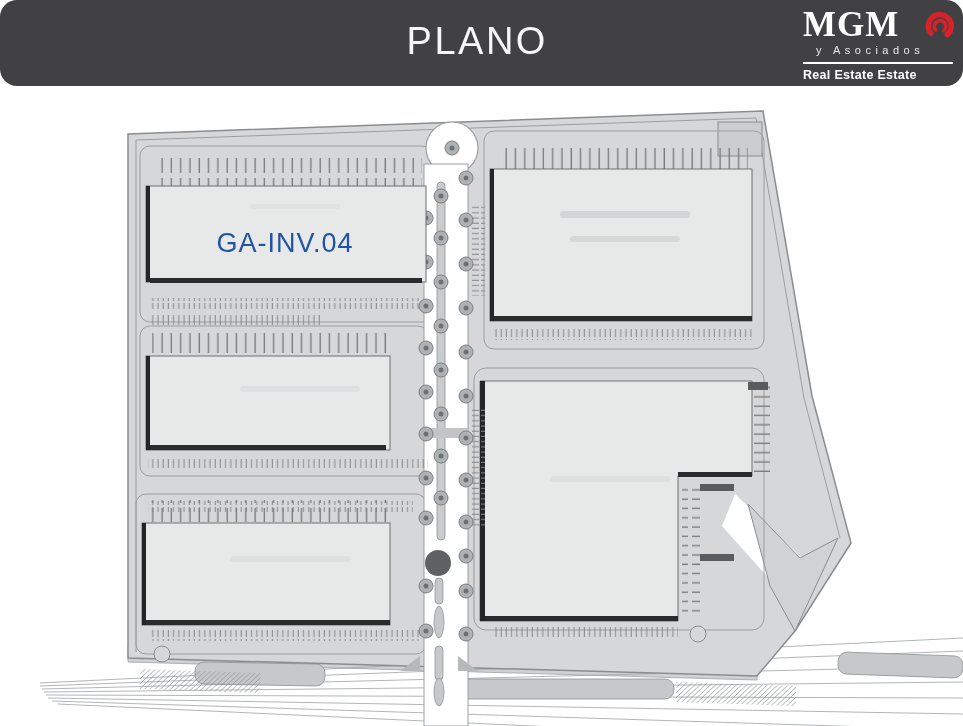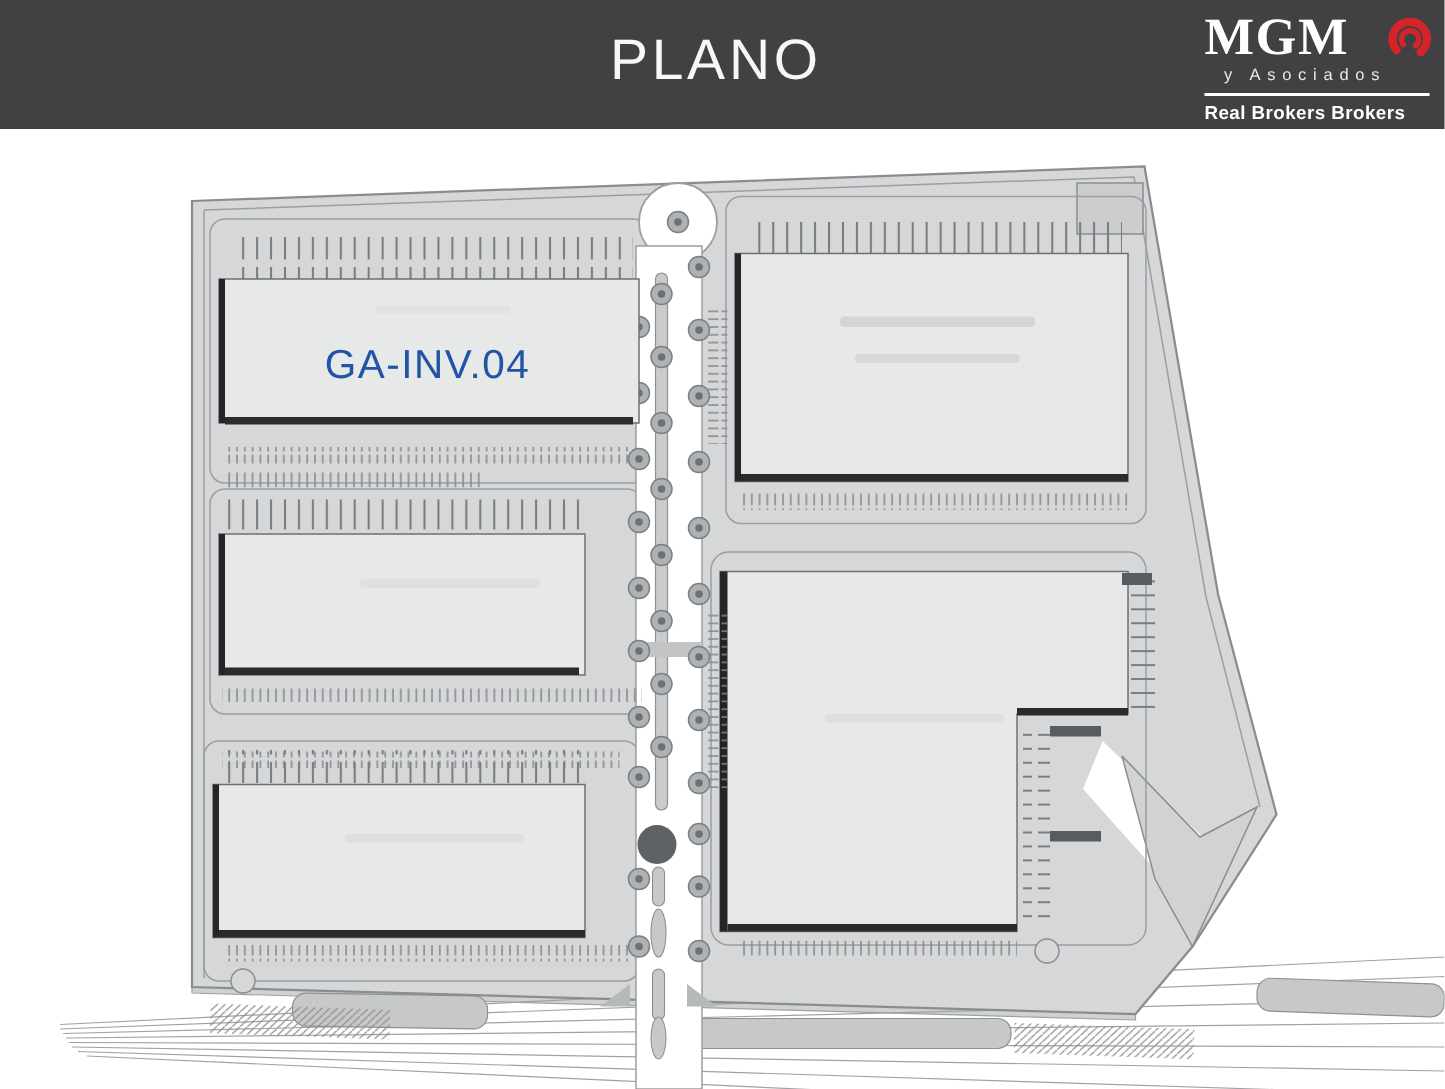--- a/index.html
+++ b/index.html
@@ -2,21 +2,21 @@
 <html><head>
 <meta charset="utf-8">
 <style>
   html,body{margin:0;padding:0;}
   body{
     width:963px;height:726px;overflow:hidden;background:#ffffff;
     font-family:"Liberation Sans", sans-serif;position:relative;
   }
   
   .header{
-    position:relative;width:963px;height:86px;background:#414143;
+    position:relative;width:963px;height:86px;background:#414143;border-radius:17px;
   }
   .page-title{
     position:absolute;left:50%;top:50%;transform:translate(-53%,-54%);
     color:#f7f7f7;font-size:38px;font-weight:300;letter-spacing:2.5px;
   }
   .logo{
     position:absolute;right:8px;top:7px;width:152px;color:#ffffff;
   }
   .logo-top{display:flex;align-items:flex-start;height:40px;gap:28px;}
   .logo-mgm{
@@ -48,21 +48,21 @@
       <span class="logo-mgm">MGM</span>
       <svg class="logo-spiral" viewBox="0 0 44 44">
         <g transform="rotate(140 22 22)">
           <path d="M22 5 A17 17 0 1 0 39 22" fill="none" stroke="#d6232a" stroke-width="8" stroke-linecap="round"></path>
           <path d="M22 13 A8.5 8.5 0 1 0 30.5 22" fill="none" stroke="#d6232a" stroke-width="5.5" stroke-linecap="round"></path>
         </g>
       </svg>
     </div>
     <div class="logo-sub">y Asociados</div>
     <div class="logo-rule"></div>
-    <div class="logo-tag">Real Brokers Brokers</div>
+    <div class="logo-tag">Real Estate Estate</div>
   </div>
 </div>
 
 <div class="plan-wrap">
 <svg width="963" height="640" viewBox="0 0 963 640">
   <defs>
     <pattern id="pDock" width="9.3" height="30" patternUnits="userSpaceOnUse">
       <line x1="4" y1="2" x2="4" y2="27" stroke="#7b7e80" stroke-width="1.4"></line>
     </pattern>
     <pattern id="pTick" width="5.2" height="12" patternUnits="userSpaceOnUse">

